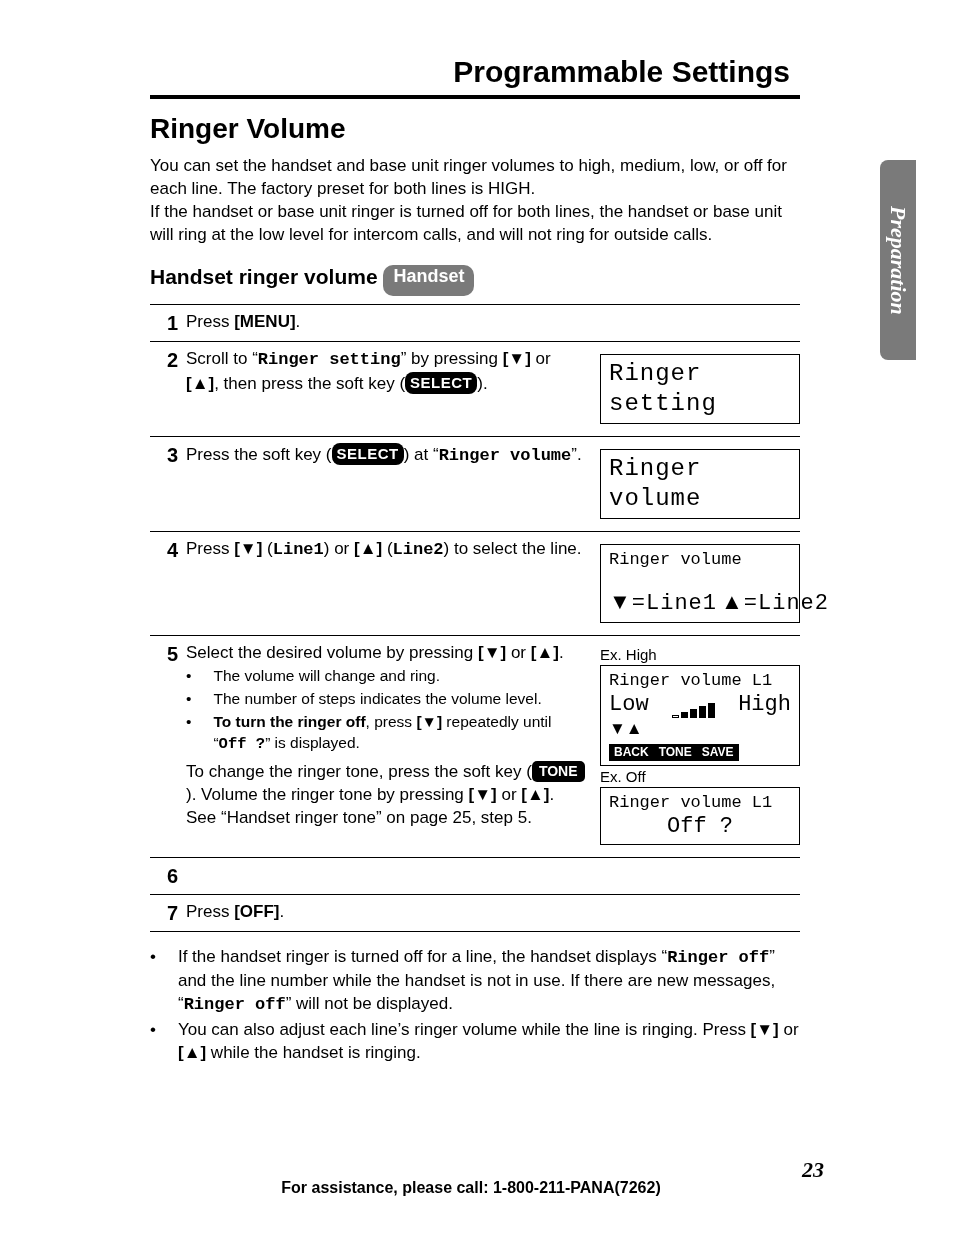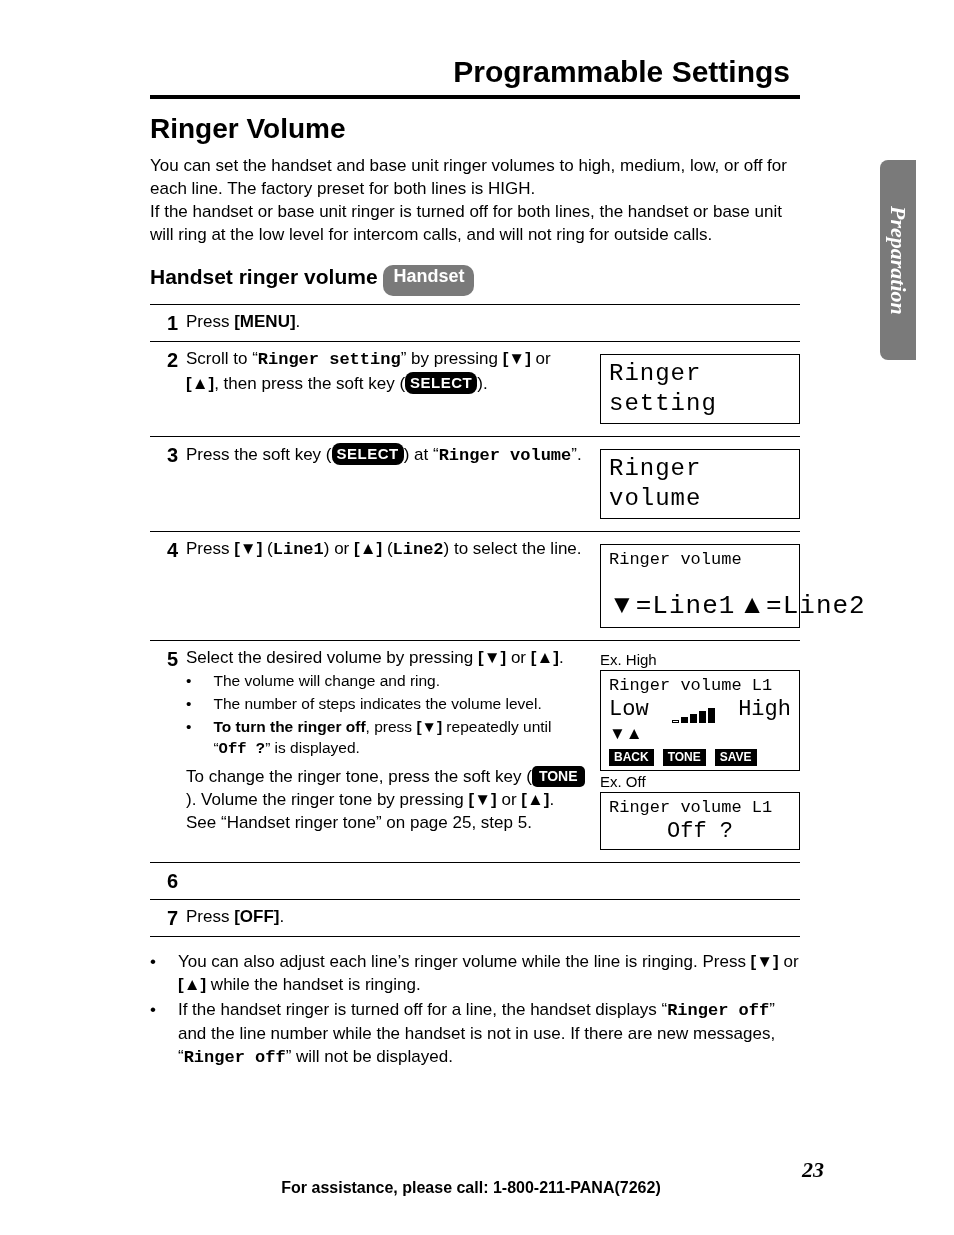--- a/index.html
+++ b/index.html
@@ -127,21 +127,21 @@
     font-size: 24px;
     letter-spacing: 1px;
   }
   .lcd-line {
     display: flex;
     justify-content: space-between;
     gap: 4px;
   }
   .lcd .soft-keys {
     display: flex;
-    gap: 9px;
+    gap: 0;
     margin-top: 4px;
   }
   .lcd .sk {
     background: #000;
     color: #fff;
     font-family: Arial, sans-serif;
     font-weight: bold;
     font-size: 12px;
     padding: 1px 5px;
   }
@@ -277,21 +277,21 @@
 
     <div class="step-row">
       <div class="step-num">4</div>
       <div class="step-text">
         <span>Press </span><span class="key">[<span class="arrow">▼</span>]</span><span> (</span><span class="mono">Line1</span><span>) or </span><span class="key">[<span class="arrow">▲</span>]</span><span> (</span><span class="mono">Line2</span><span>) to select the line.</span>
       </div>
       <div class="screen-col">
         <div class="lcd">
           <div>Ringer volume</div>
           <div style="height:18px"></div>
-          <div class="lcd-line lcd-big" style="font-size:26px;text-align:center;">
+          <div class="lcd-line lcd-big" style="font-size:22px;text-align:center;">
             <span><span class="arrow">▼</span><span>=Line1</span></span>
             <span><span class="arrow">▲</span><span>=Line2</span></span>
           </div>
         </div>
       </div>
     </div>
 
     <div class="step-row">
       <div class="step-num">5</div>
       <div class="step-text">
@@ -350,27 +350,27 @@
       <div class="step-num">7</div>
       <div class="step-text">
         <span>Press </span><span class="key">[OFF]</span><span>.</span>
       </div>
     </div>
 
     <div class="notes">
       <div class="bullet">
           <span class="dot"></span>
           <span>
-        <span>You can also adjust each line’s ringer volume while the line is ringing. Press </span><span class="key">[<span class="arrow">▼</span>]</span><span> or </span><span class="key">[<span class="arrow">▲</span>]</span><span> while the handset is ringing.</span>
+        <span>If the handset ringer is turned off for a line, the handset displays “</span><span class="mono">Ringer off</span><span>” and the line number while the handset is not in use. If there are new messages, “</span><span class="mono">Ringer off</span><span>” will not be displayed.</span>
       </span>
         </div>
       <div class="bullet">
           <span class="dot"></span>
           <span>
-        <span>If the handset ringer is turned off for a line, the handset displays “</span><span class="mono">Ringer off</span><span>” and the line number while the handset is not in use. If there are new messages, “</span><span class="mono">Ringer off</span><span>” will not be displayed.</span>
+        <span>You can also adjust each line’s ringer volume while the line is ringing. Press </span><span class="key">[<span class="arrow">▼</span>]</span><span> or </span><span class="key">[<span class="arrow">▲</span>]</span><span> while the handset is ringing.</span>
       </span>
         </div>
     </div>
 
   </div>
 
   <div class="footer">For assistance, please call: 1-800-211-PANA(7262)</div>
   <div class="page-num">23</div>
 </div>
 

